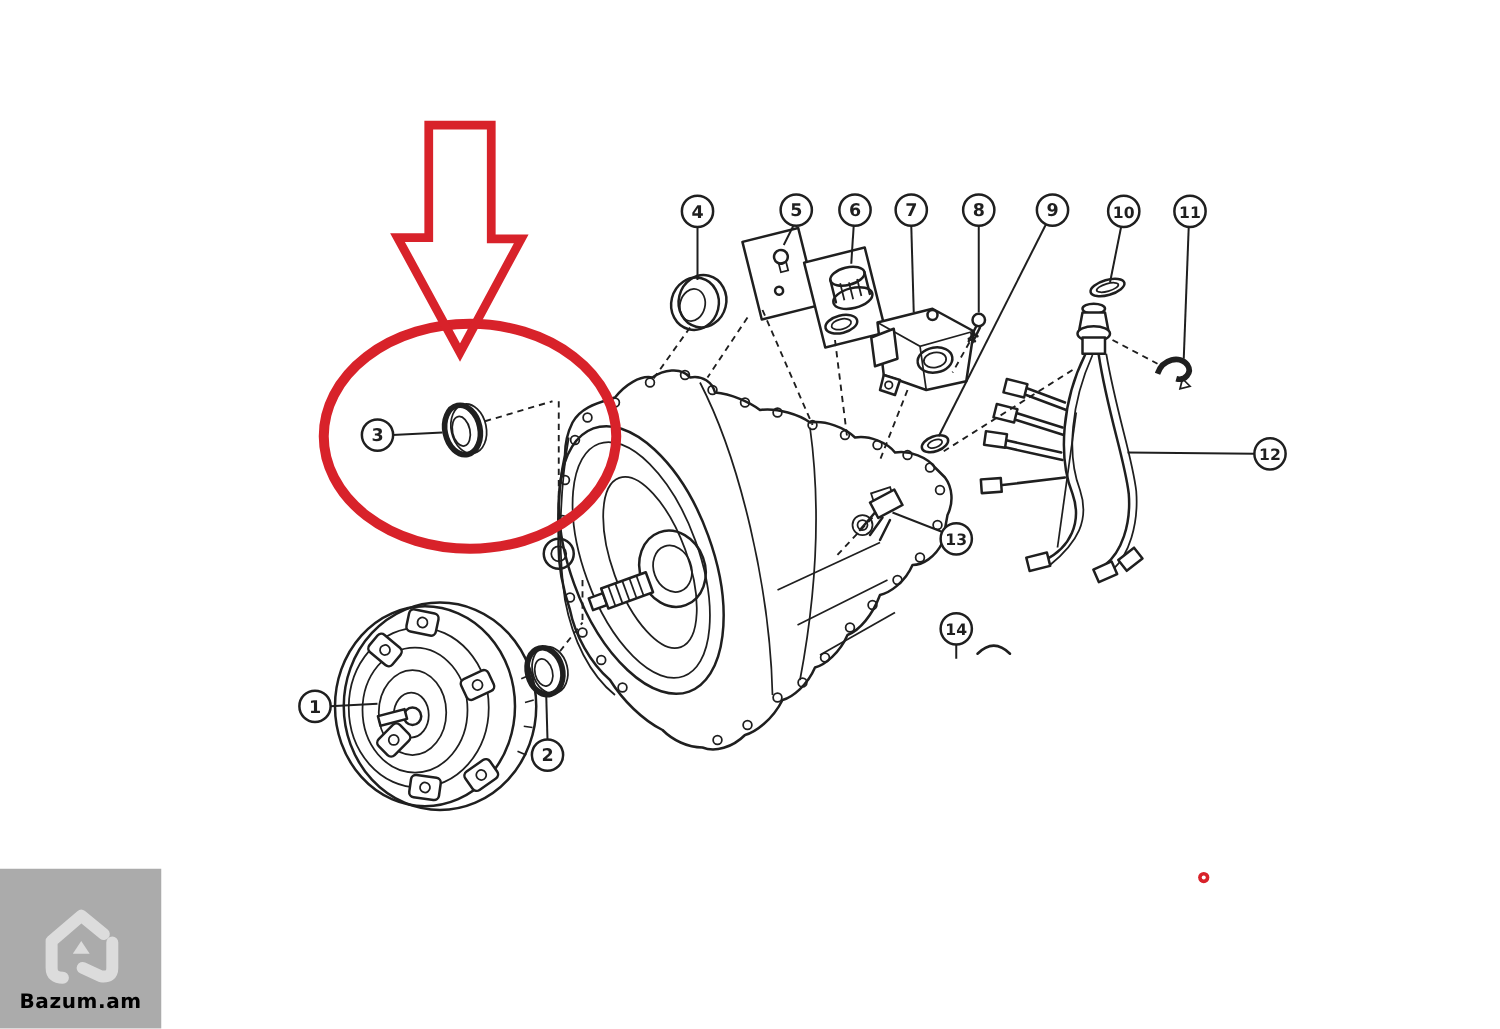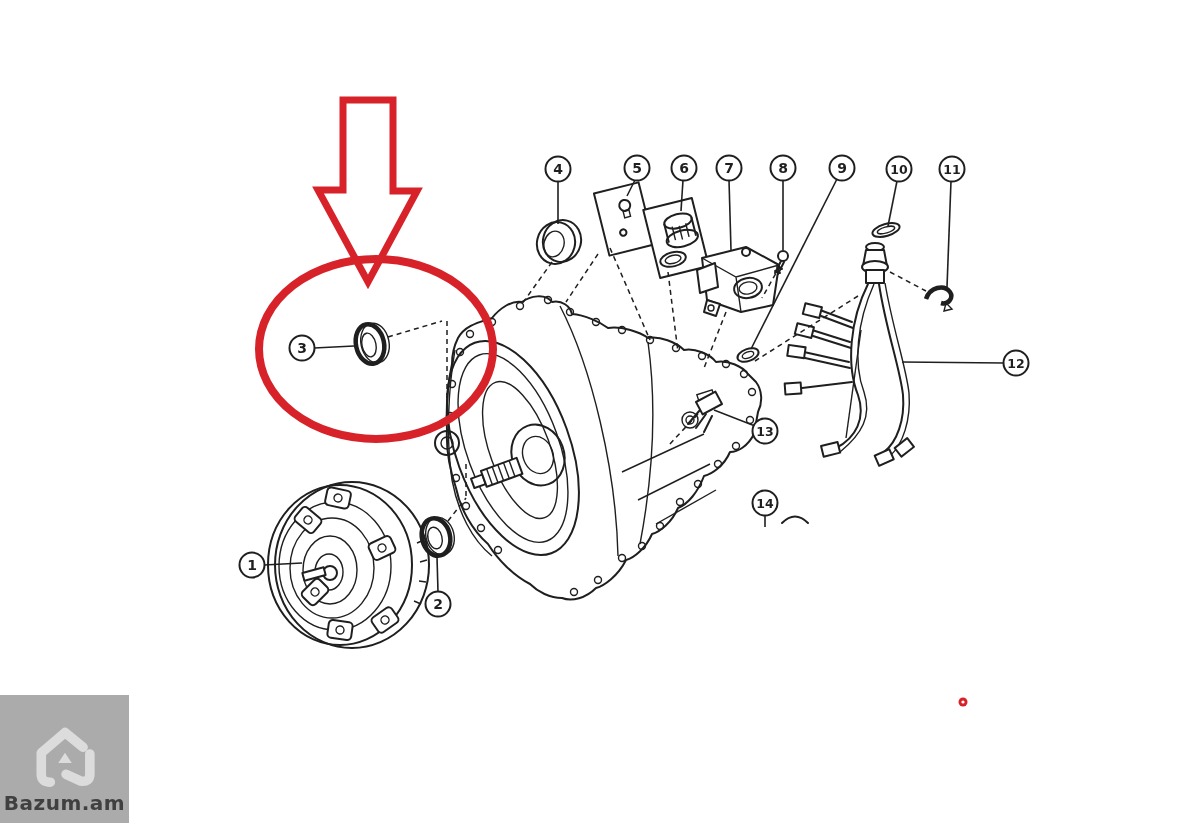--- a/index.html
+++ b/index.html
@@ -11,21 +11,21 @@
   .thin{stroke:#1f1f1f;stroke-width:1.4;fill:none;}
   .dash{stroke:#1f1f1f;stroke-width:1.5;fill:none;stroke-dasharray:5 4;}
   .dark{stroke:#1f1f1f;stroke-width:4.5;fill:none;}
   .callout circle{fill:#ffffff;stroke:#1f1f1f;stroke-width:2;}
   .callout line{stroke:#1f1f1f;stroke-width:1.6;}
   .callout text{fill:#1f1f1f;font-size:14px;font-weight:bold;text-anchor:middle;
                 font-family:"DejaVu Sans","Liberation Sans",sans-serif;}
   .red{stroke:#d8222a;fill:none;}
   #watermark{position:absolute;left:0;top:695px;width:129px;height:128px;background:#ababab;
              display:flex;flex-direction:column;align-items:center;justify-content:flex-start;}
-  #watermark .wm-text{color:#404040;font-size:20px;font-weight:600;letter-spacing:.5px;
+  #watermark .wm-text{color:#000000;font-size:16px;font-weight:600;letter-spacing:.5px;
                       margin-top:2px;font-family:"DejaVu Sans","Liberation Sans",sans-serif;}
 </style>
 </head>
 <body>
 
 <div id="stage">
 <svg width="1200" height="823" viewBox="0 0 1200 823">
 
   <g>
     <path class="lnf" d="M458,338 C465,325 480,322 492,318 C500,308 512,300 522,302 C530,296 545,293 552,302

